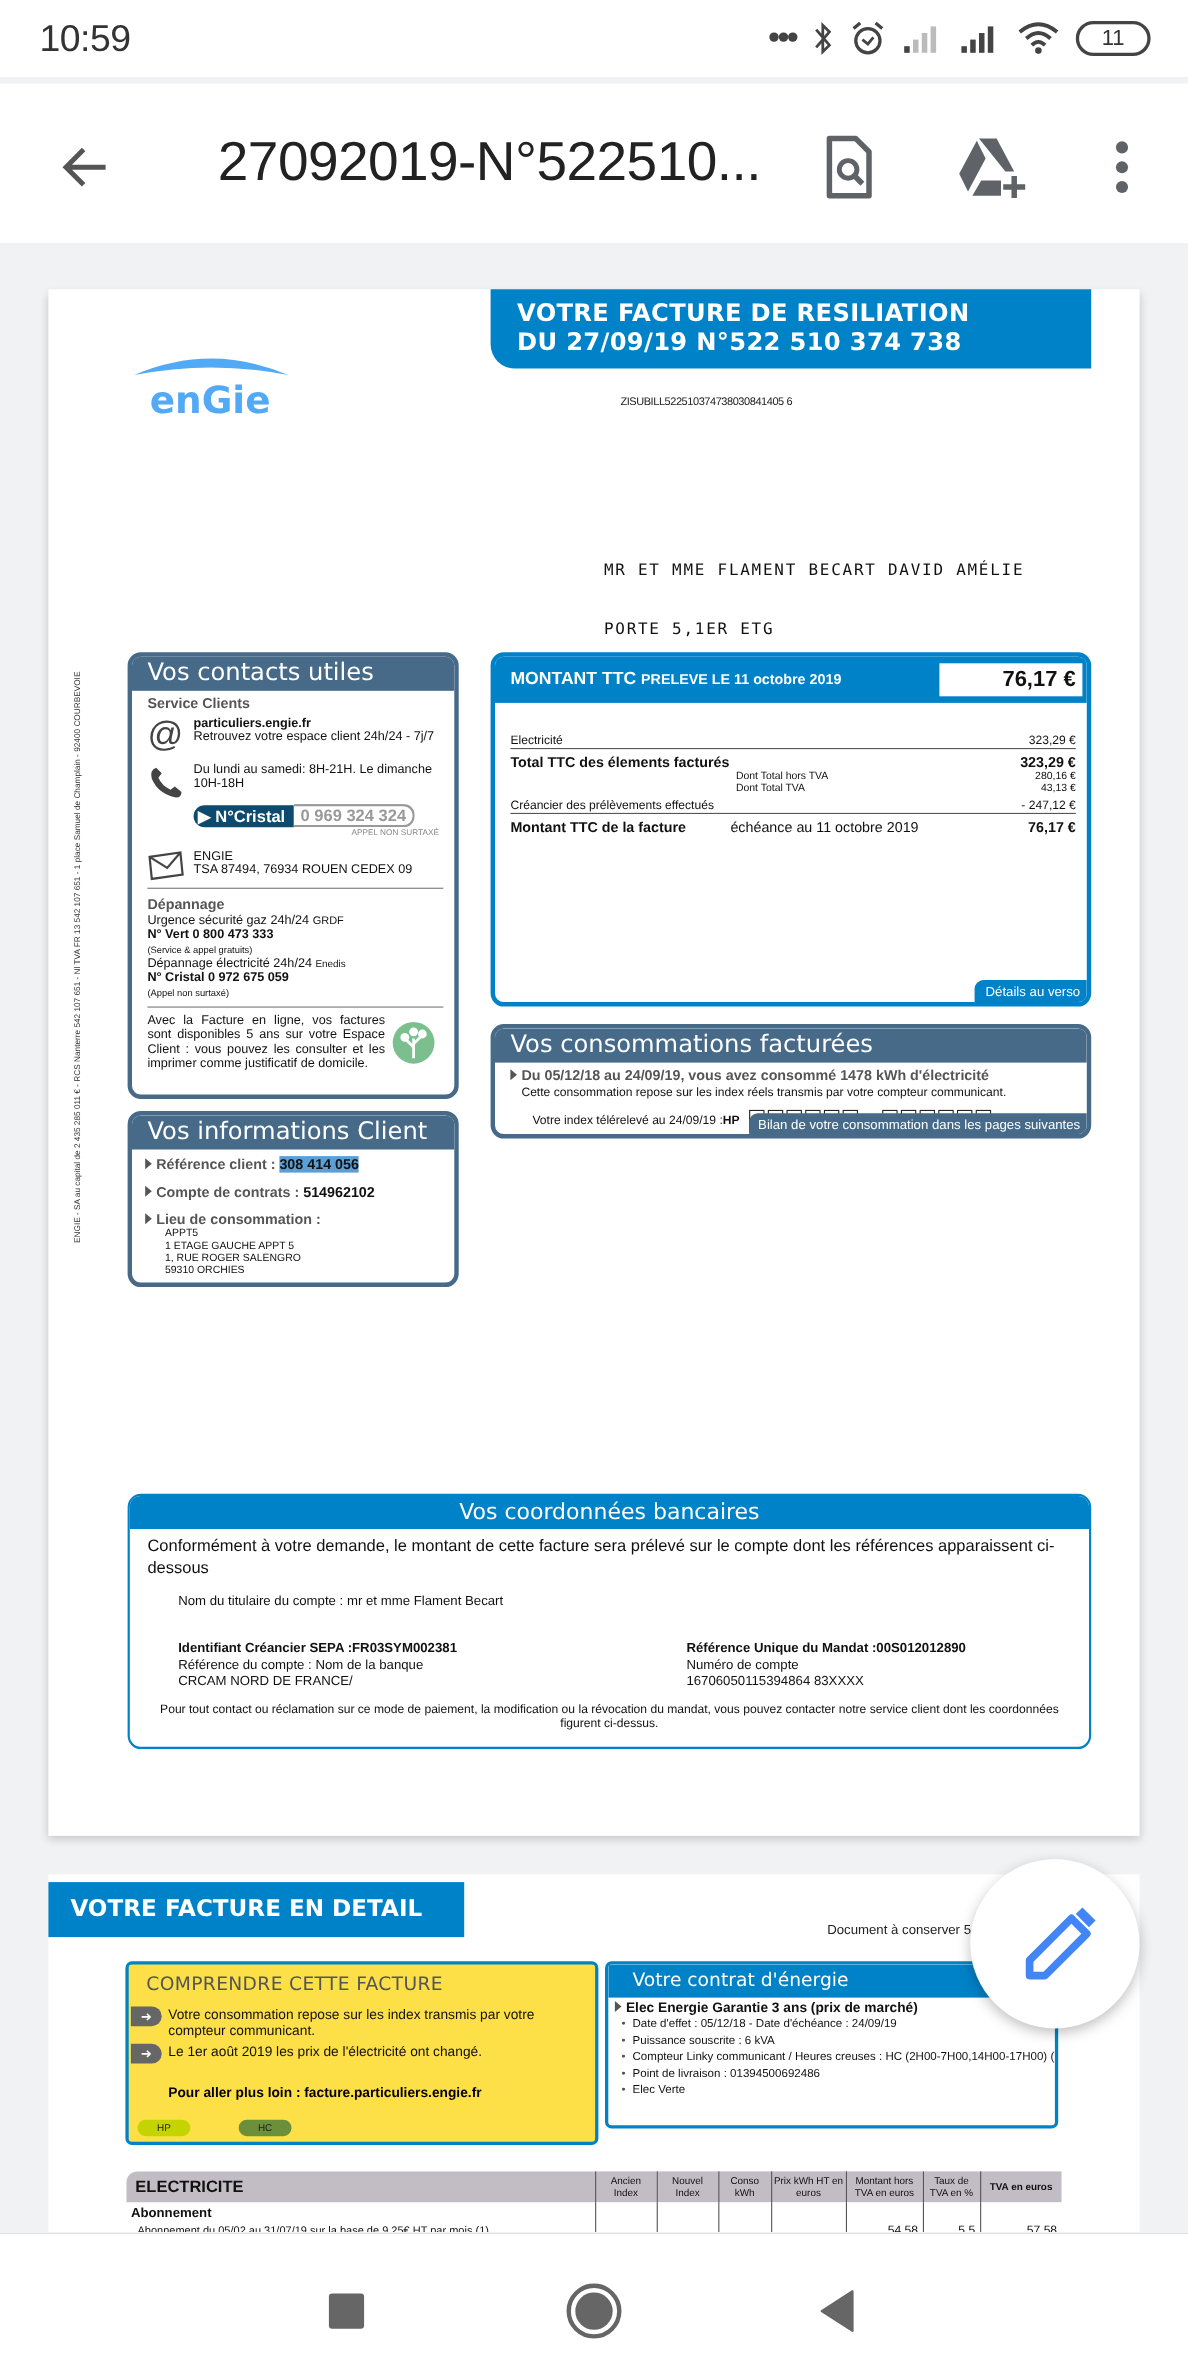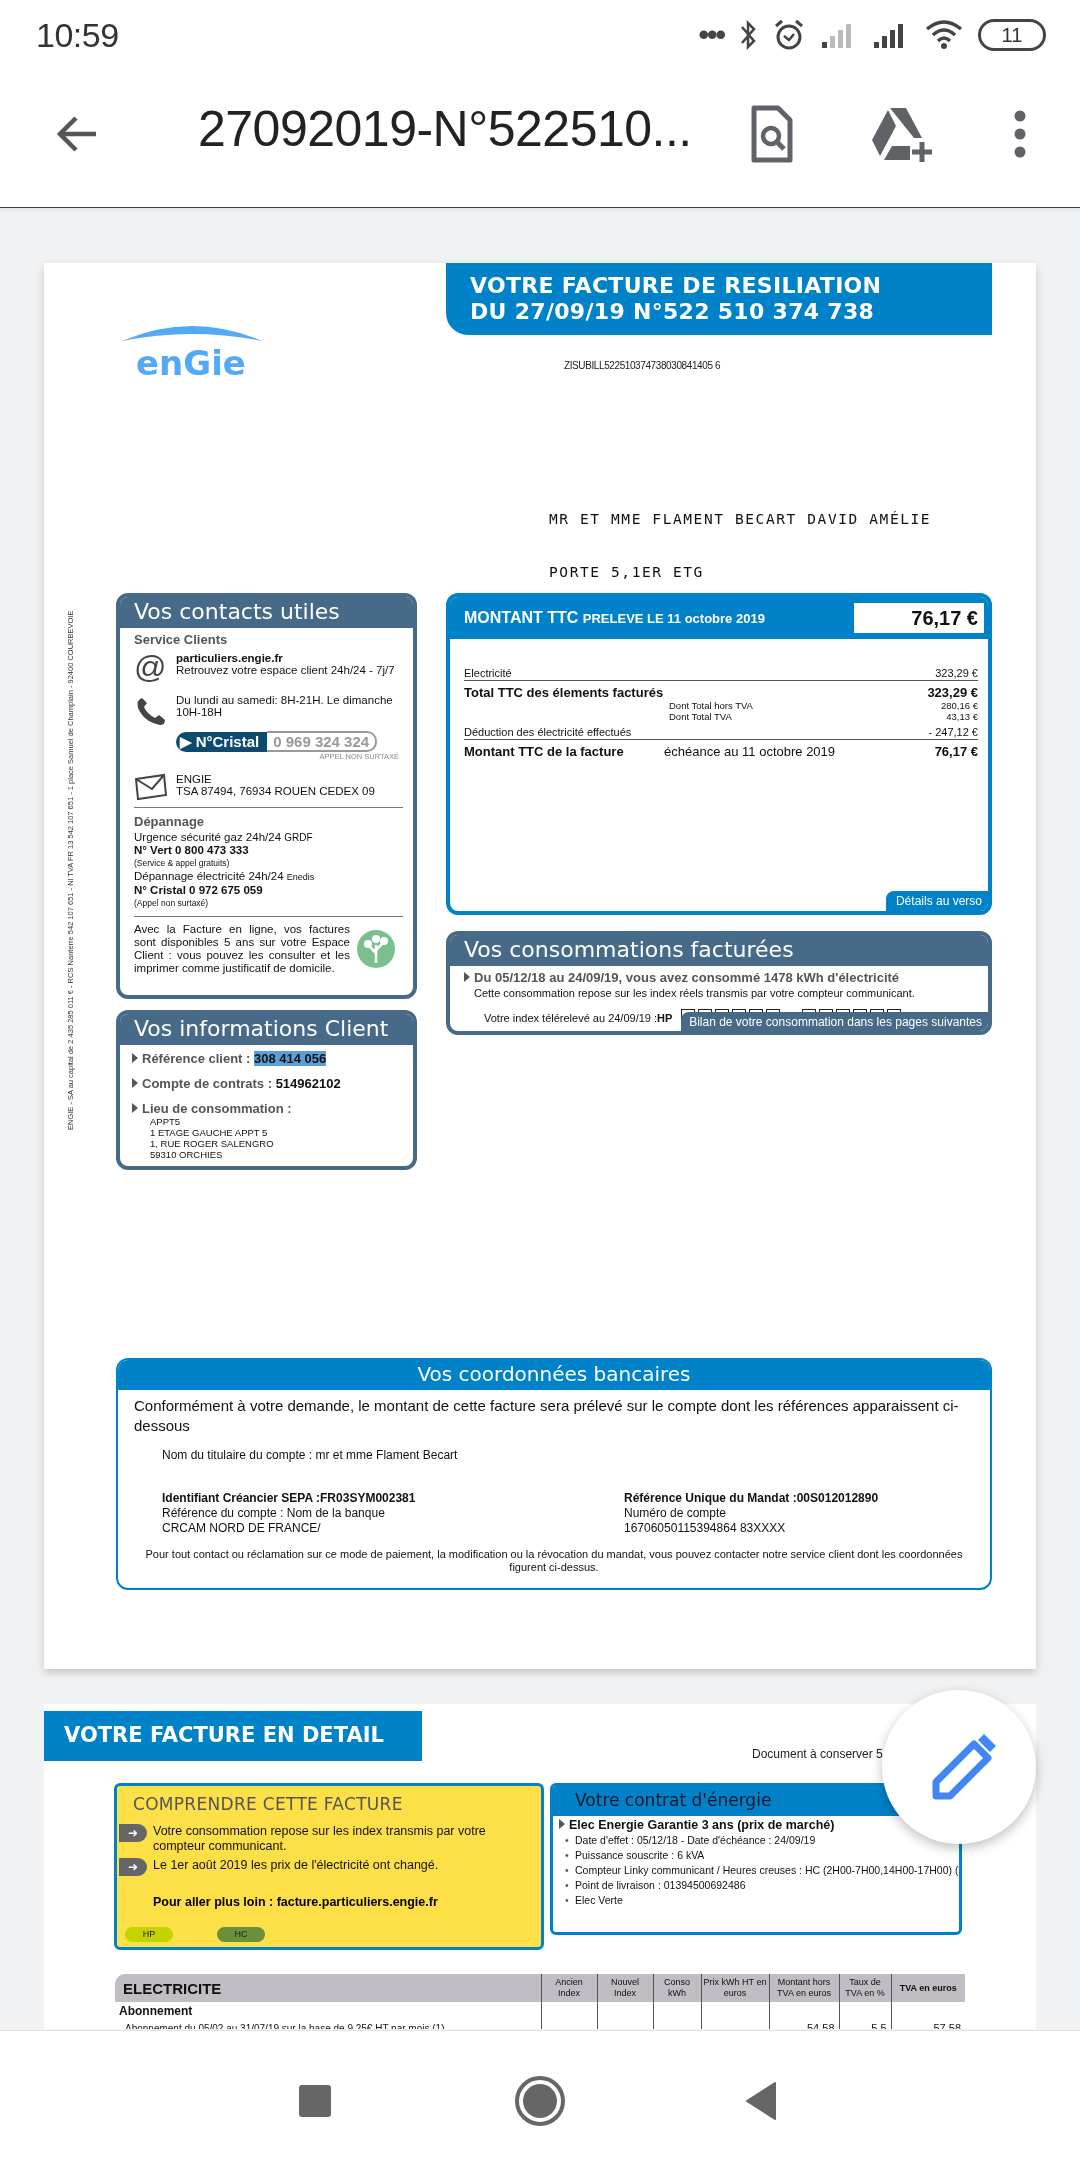--- a/index.html
+++ b/index.html
@@ -1,21 +1,21 @@
 <!DOCTYPE html>
 <html><head>
 <meta charset="utf-8">
 <style>
   * { box-sizing: border-box; margin: 0; padding: 0; }
   html, body { width: 1080px; height: 2160px; overflow: hidden; background: #f1f2f4; font-family: "Liberation Sans", sans-serif; }
   .statusbar { position: absolute; left: 0; top: 0; width: 1080px; height: 70px; background: #fff; display: flex; align-items: center; justify-content: space-between; padding: 0 34px 0 36px; }
   .statusbar .time { font-size: 34px; color: #333; font-family: "Liberation Sans", sans-serif; letter-spacing: -0.5px; }
   .statusbar .icons { display: flex; align-items: center; gap: 14px; color: #444; font-size: 30px; }
   .battery { border: 3px solid #444; border-radius: 16px; width: 68px; height: 32px; font-size: 20px; display: flex; align-items: center; justify-content: center; color: #333; }
-  .appbar { position: absolute; left: 0; top: 58px; width: 1080px; height: 150px; background: #fff; border-bottom: 1px solid #404040; box-shadow: 0 2px 4px rgba(0,0,0,0.06); display: flex; align-items: center; }
+  .appbar { position: absolute; left: 0; top: 76px; width: 1080px; height: 150px; background: #fff; border-bottom: 1px solid #404040; box-shadow: 0 2px 4px rgba(0,0,0,0.06); display: flex; align-items: center; }
   .appbar .back { position: absolute; left: 50px; top: 48px; width: 56px; height: 56px; }
   .appbar .title { position: absolute; left: 198px; top: 42px; font-size: 50px; color: #222; letter-spacing: -0.5px; white-space: nowrap; }
   .appbar .ic { position: absolute; top: 46px; width: 60px; height: 60px; }
   .viewer { position: absolute; left: 0; top: 221px; width: 1080px; height: 1808px; overflow: hidden; background: #f1f2f4; }
   .page { position: absolute; left: 44px; width: 992px; background: #fff; }
   .page1 { top: 42px; height: 1406px; box-shadow: 0 4px 8px rgba(0,0,0,0.18); }
   .page2 { top: 1483px; height: 400px; }
   .hdr-banner { position: absolute; left: 402px; top: 0; width: 546px; height: 72px; background: #0082c8; border-bottom-left-radius: 22px; color: #fff; font-weight: bold; font-size: 22px; line-height: 26px; padding: 10px 0 0 24px; font-family: "DejaVu Sans", sans-serif; letter-spacing: 0.3px; transform-origin: left top; }
   .logo { position: absolute; left: 70px; top: 60px; width: 155px; height: 60px; }
   .barcode-txt { position: absolute; left: 520px; top: 97px; font-size: 10px; color: #222; letter-spacing: -0.4px; }
@@ -62,21 +62,21 @@
   .detail-banner { position: absolute; left: 0; top: 7px; width: 378px; height: 50px; background: #0082c8; color: #fff; font-weight: bold; font-size: 21px; font-family: "DejaVu Sans", sans-serif; padding: 12px 0 0 20px; }
   .doc-keep { position: absolute; left: 708px; top: 43px; font-size: 12px; color: #222; }
   .pagenum { position: absolute; left: 902px; top: 47px; font-size: 16px; color: #222; }
   .comprendre { position: absolute; left: 70px; top: 79px; width: 430px; height: 167px; border: 3px solid #0082c8; border-radius: 6px; background: #fde047; }
   .comprendre .t { font-size: 17px; color: #555; padding: 8px 0 0 16px; font-family: "DejaVu Sans", sans-serif; letter-spacing: 0.3px; }
   .comprendre .it { font-size: 12.5px; color: #111; padding-left: 36px; position: relative; line-height: 15px; margin-top: 4px; }
   .comprendre .arrow { position: absolute; left: 2px; top: 0; width: 28px; height: 18px; background: #666; border-radius: 0 10px 10px 0; color: #fff; font-size: 12px; text-align: center; line-height: 18px; }
   .comprendre .more { font-weight: bold; font-size: 12.5px; padding-left: 36px; margin-top: 22px; }
   .pill { position: absolute; top: 141px; width: 48px; height: 15px; border-radius: 8px; font-size: 9px; color: #222; text-align: center; line-height: 15px; }
   .contrat { position: absolute; left: 506px; top: 79px; width: 412px; height: 152px; border: 3px solid #0082c8; border-radius: 6px; background: #fff; overflow: hidden; }
-  .contrat .ch { background: #0082c8; color: #0f172a; font-size: 17px; padding: 4px 0 6px 22px; font-family: "DejaVu Sans", sans-serif; }
+  .contrat .ch { background: #0082c8; color: #ffffff; font-size: 17px; padding: 4px 0 6px 22px; font-family: "DejaVu Sans", sans-serif; }
   .contrat .bd { padding: 2px 6px; font-size: 10.5px; color: #111; line-height: 15px; }
   .contrat .bd .ttl { font-weight: bold; font-size: 12.5px; }
   .contrat .bd .li { padding-left: 16px; position: relative; }
   .contrat .bd .li::before { content: "•"; position: absolute; left: 6px; color: #555; }
   .elec-table { position: absolute; left: 71px; top: 270px; width: 850px; border-collapse: collapse; font-size: 9px; color: #111; }
   .elec-table th { background: #c2bcc5; font-weight: normal; text-align: center; border-left: 1px solid #555; padding: 3px 2px; line-height: 11px; }
   .elec-table th.first { text-align: left; font-size: 15px; font-weight: bold; border-left: none; padding-left: 8px; border-top-left-radius: 10px; }
   .elec-table td { border-left: 1px solid #555; padding: 2px 4px; height: 16px; text-align: right; font-size: 11px; margin-left: 28px; }
   .elec-table td.first { border-left: none; text-align: left; }
   .fab { position: absolute; left: 882px; top: 1690px; width: 154px; height: 154px; border-radius: 50%; background: #fff; box-shadow: 0 4px 12px rgba(0,0,0,0.25); z-index: 5; }
@@ -252,21 +252,21 @@
           </div>
         <div class="mline" style="font-size:9.5px;padding-left:205px;line-height:11px">
             <span>Dont Total hors TVA</span>
             <span>280,16 €</span>
           </div>
         <div class="mline" style="font-size:9.5px;padding-left:205px;line-height:11px;margin-bottom:4px">
             <span>Dont Total TVA</span>
             <span>43,13 €</span>
           </div>
         <div class="mline uline">
-            <span>Déduction des électricité effectués</span>
+            <span>Créancier des prélèvements effectués</span>
             <span>- 247,12 €</span>
           </div>
         <div class="mline" style="font-size:13px">
             <span style="font-weight:bold;width:200px">Montant TTC de la facture</span>
             <span style="flex:1">échéance au 11 octobre 2019</span>
             <span style="font-weight:bold">76,17 €</span>
           </div>
       </div>
       <div class="details-tab">Détails au verso</div>
     </div>

